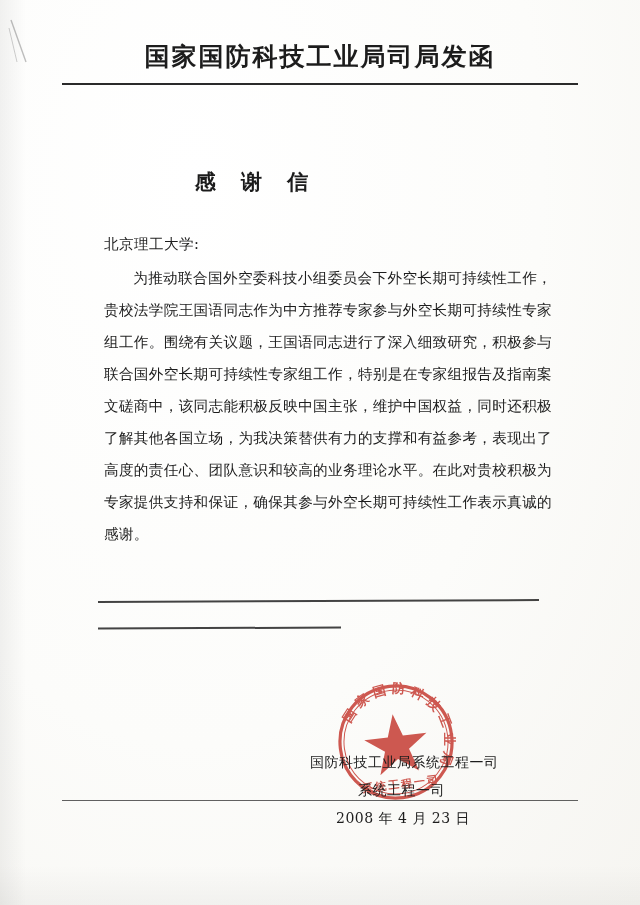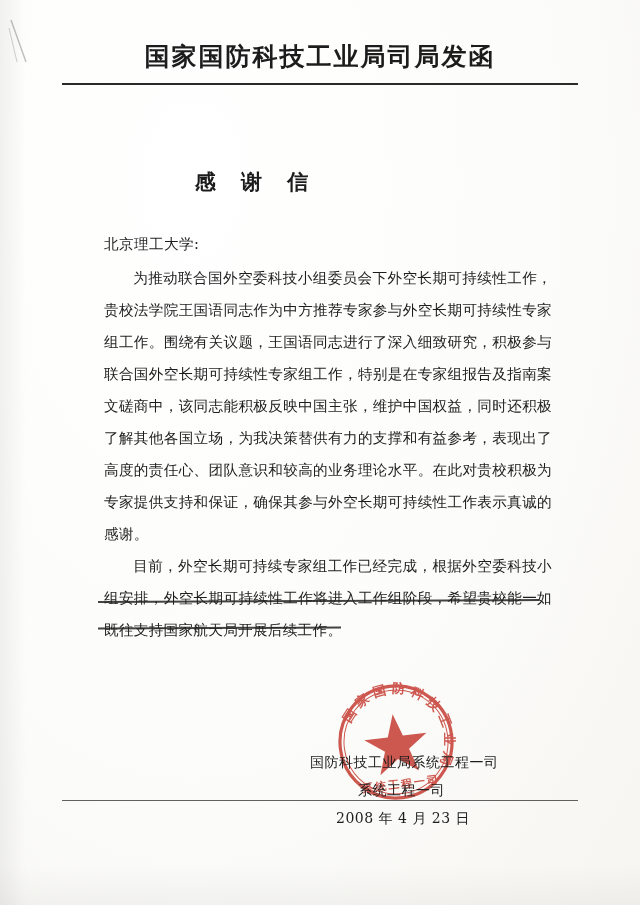--- a/index.html
+++ b/index.html
@@ -177,21 +177,20 @@
   <div class="letterhead">
     <div class="letterhead-title">国家国防科技工业局司局发函</div>
     <div class="letterhead-rule"></div>
   </div>
 
   <div class="doc-title">感 谢 信</div>
 
   <div class="body-area">
     <p class="salutation">北京理工大学:</p>
     <p class="para">为推动联合国外空委科技小组委员会下外空长期可持续性工作，贵校法学院王国语同志作为中方推荐专家参与外空长期可持续性专家组工作。围绕有关议题，王国语同志进行了深入细致研究，积极参与联合国外空长期可持续性专家组工作，特别是在专家组报告及指南案文磋商中，该同志能积极反映中国主张，维护中国权益，同时还积极了解其他各国立场，为我决策替供有力的支撑和有益参考，表现出了高度的责任心、团队意识和较高的业务理论水平。在此对贵校积极为专家提供支持和保证，确保其参与外空长期可持续性工作表示真诚的感谢。</p>
-    <p class="para">目前，外空长期可持续专家组工作已经完成，根据外空委科技小组安排，外空长期可持续性工作将进入工作组阶段，希望贵校能一如既往支持国家航天局开展后续工作。</p>
   </div>
 
   <div class="underline-1"></div>
   <div class="underline-2"></div>
 
   <div class="seal">
     <svg width="132" height="132" viewBox="0 0 132 132">
       <defs>
         <path id="sealArc" d="M 66,66 m -49,0 a 49,49 0 1,1 98,0 a 49,49 0 1,1 -98,0"></path>
       </defs>

